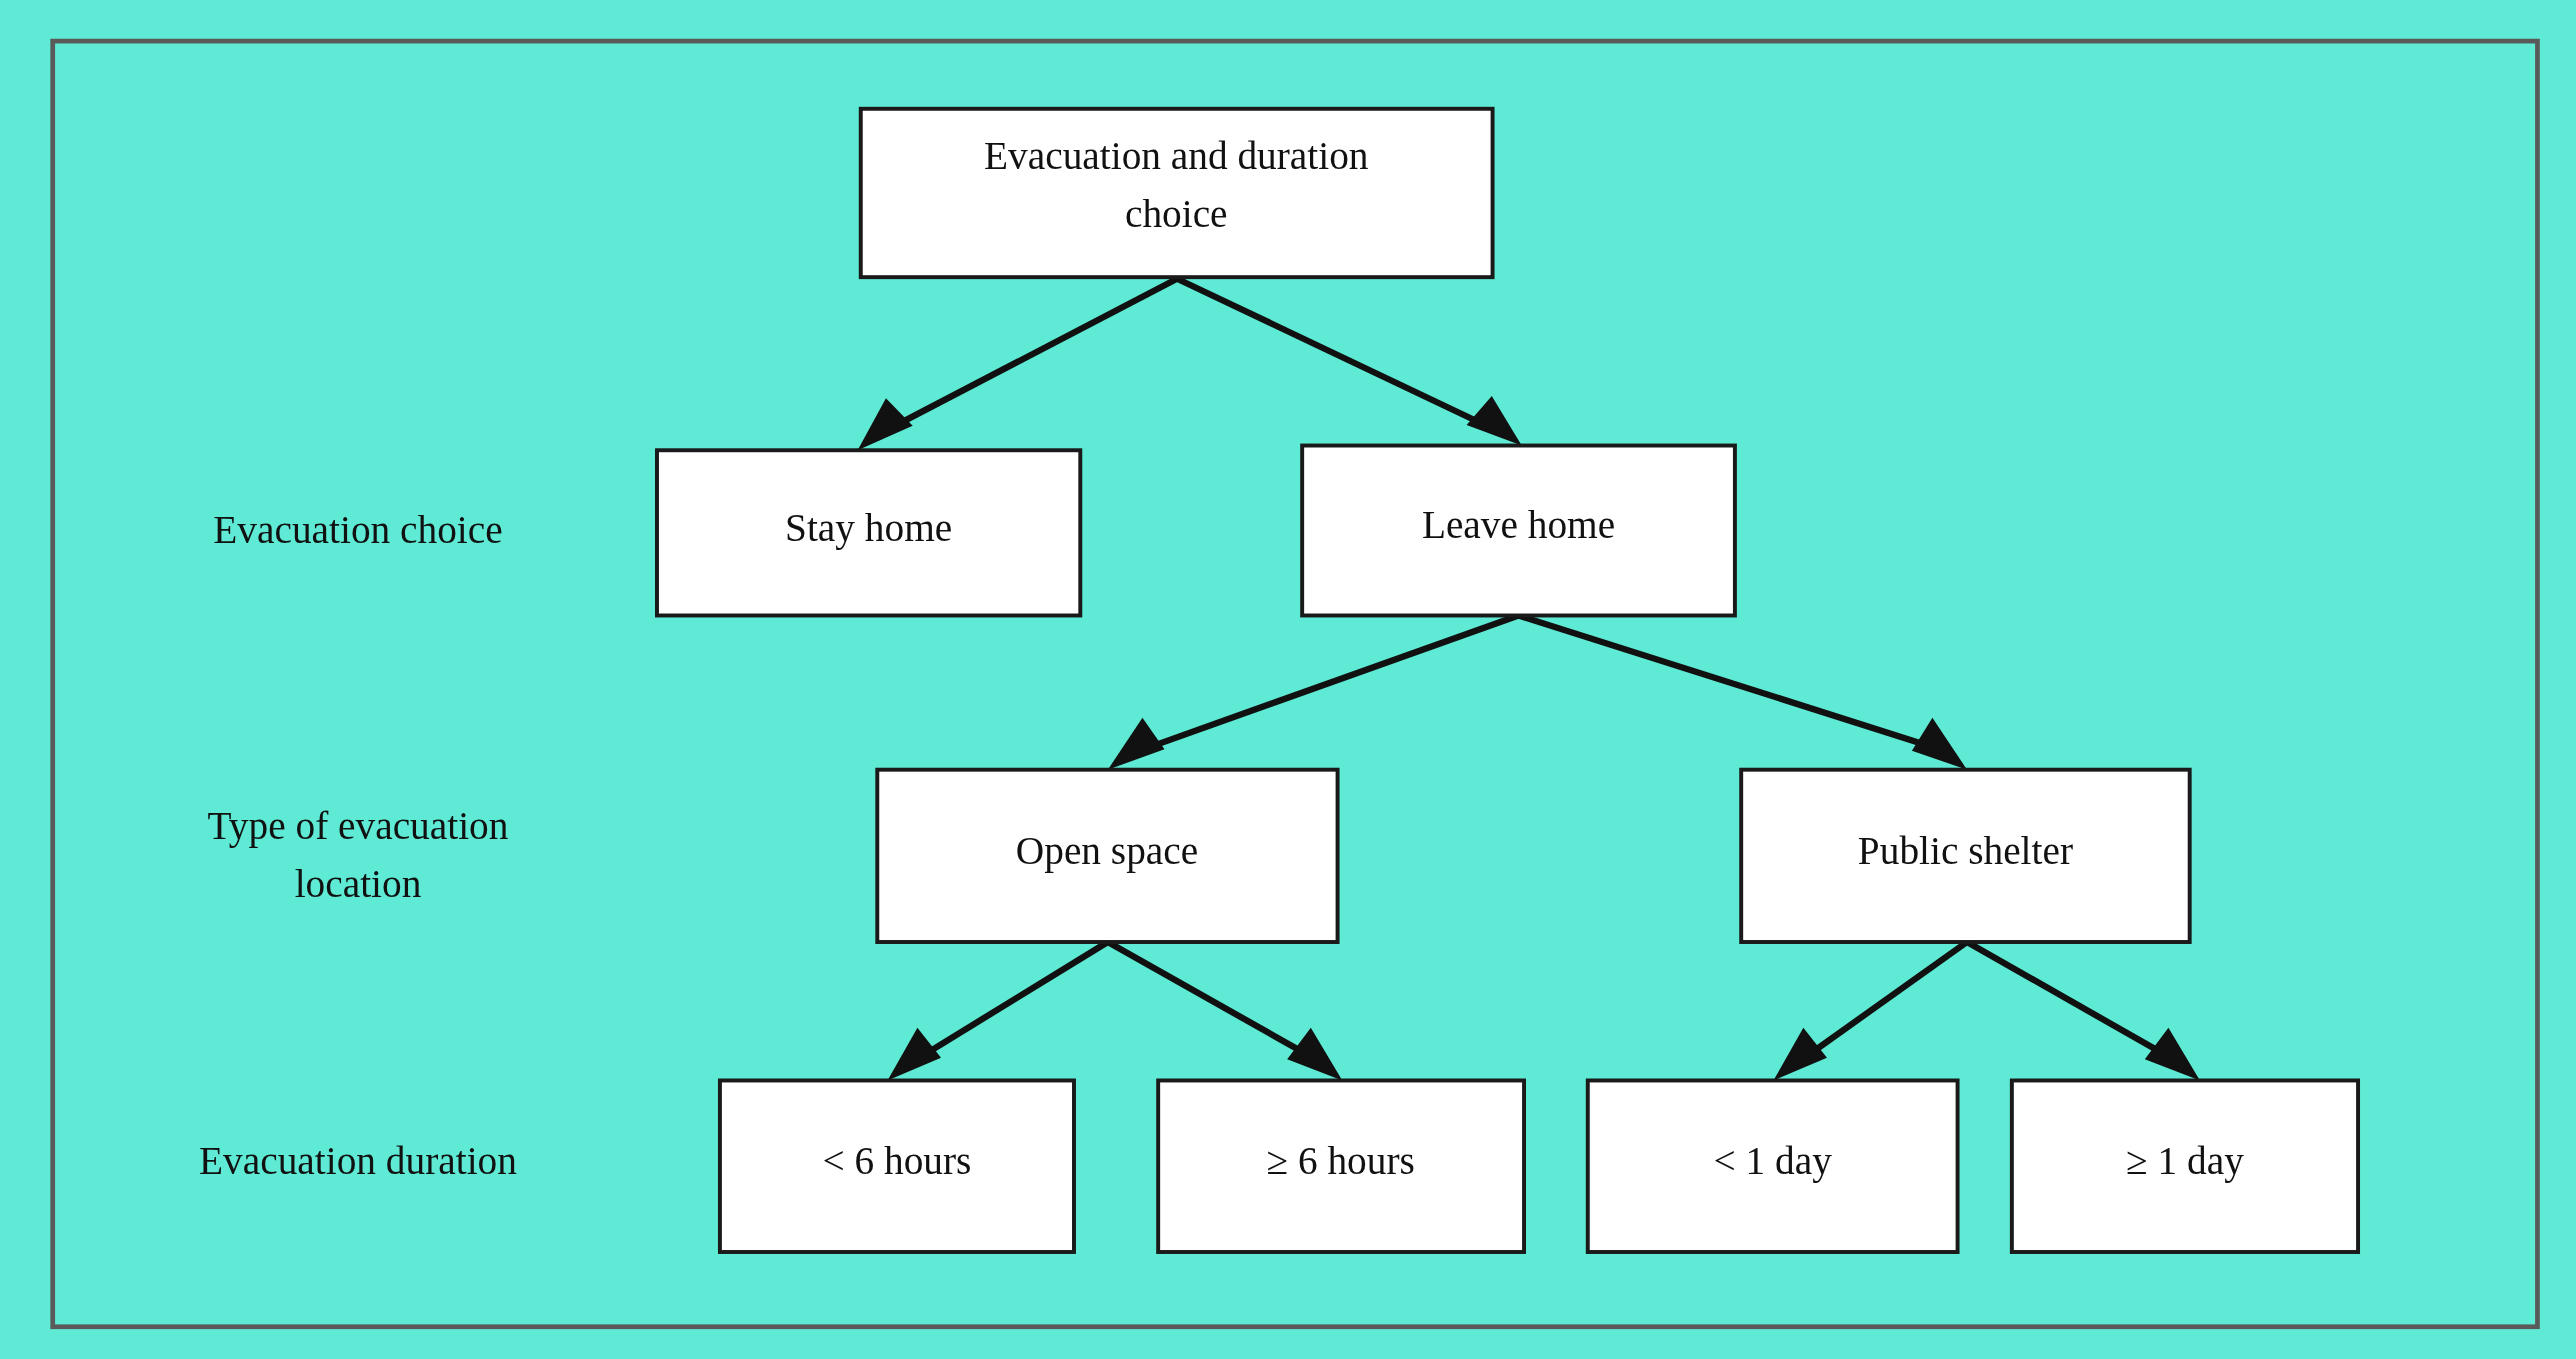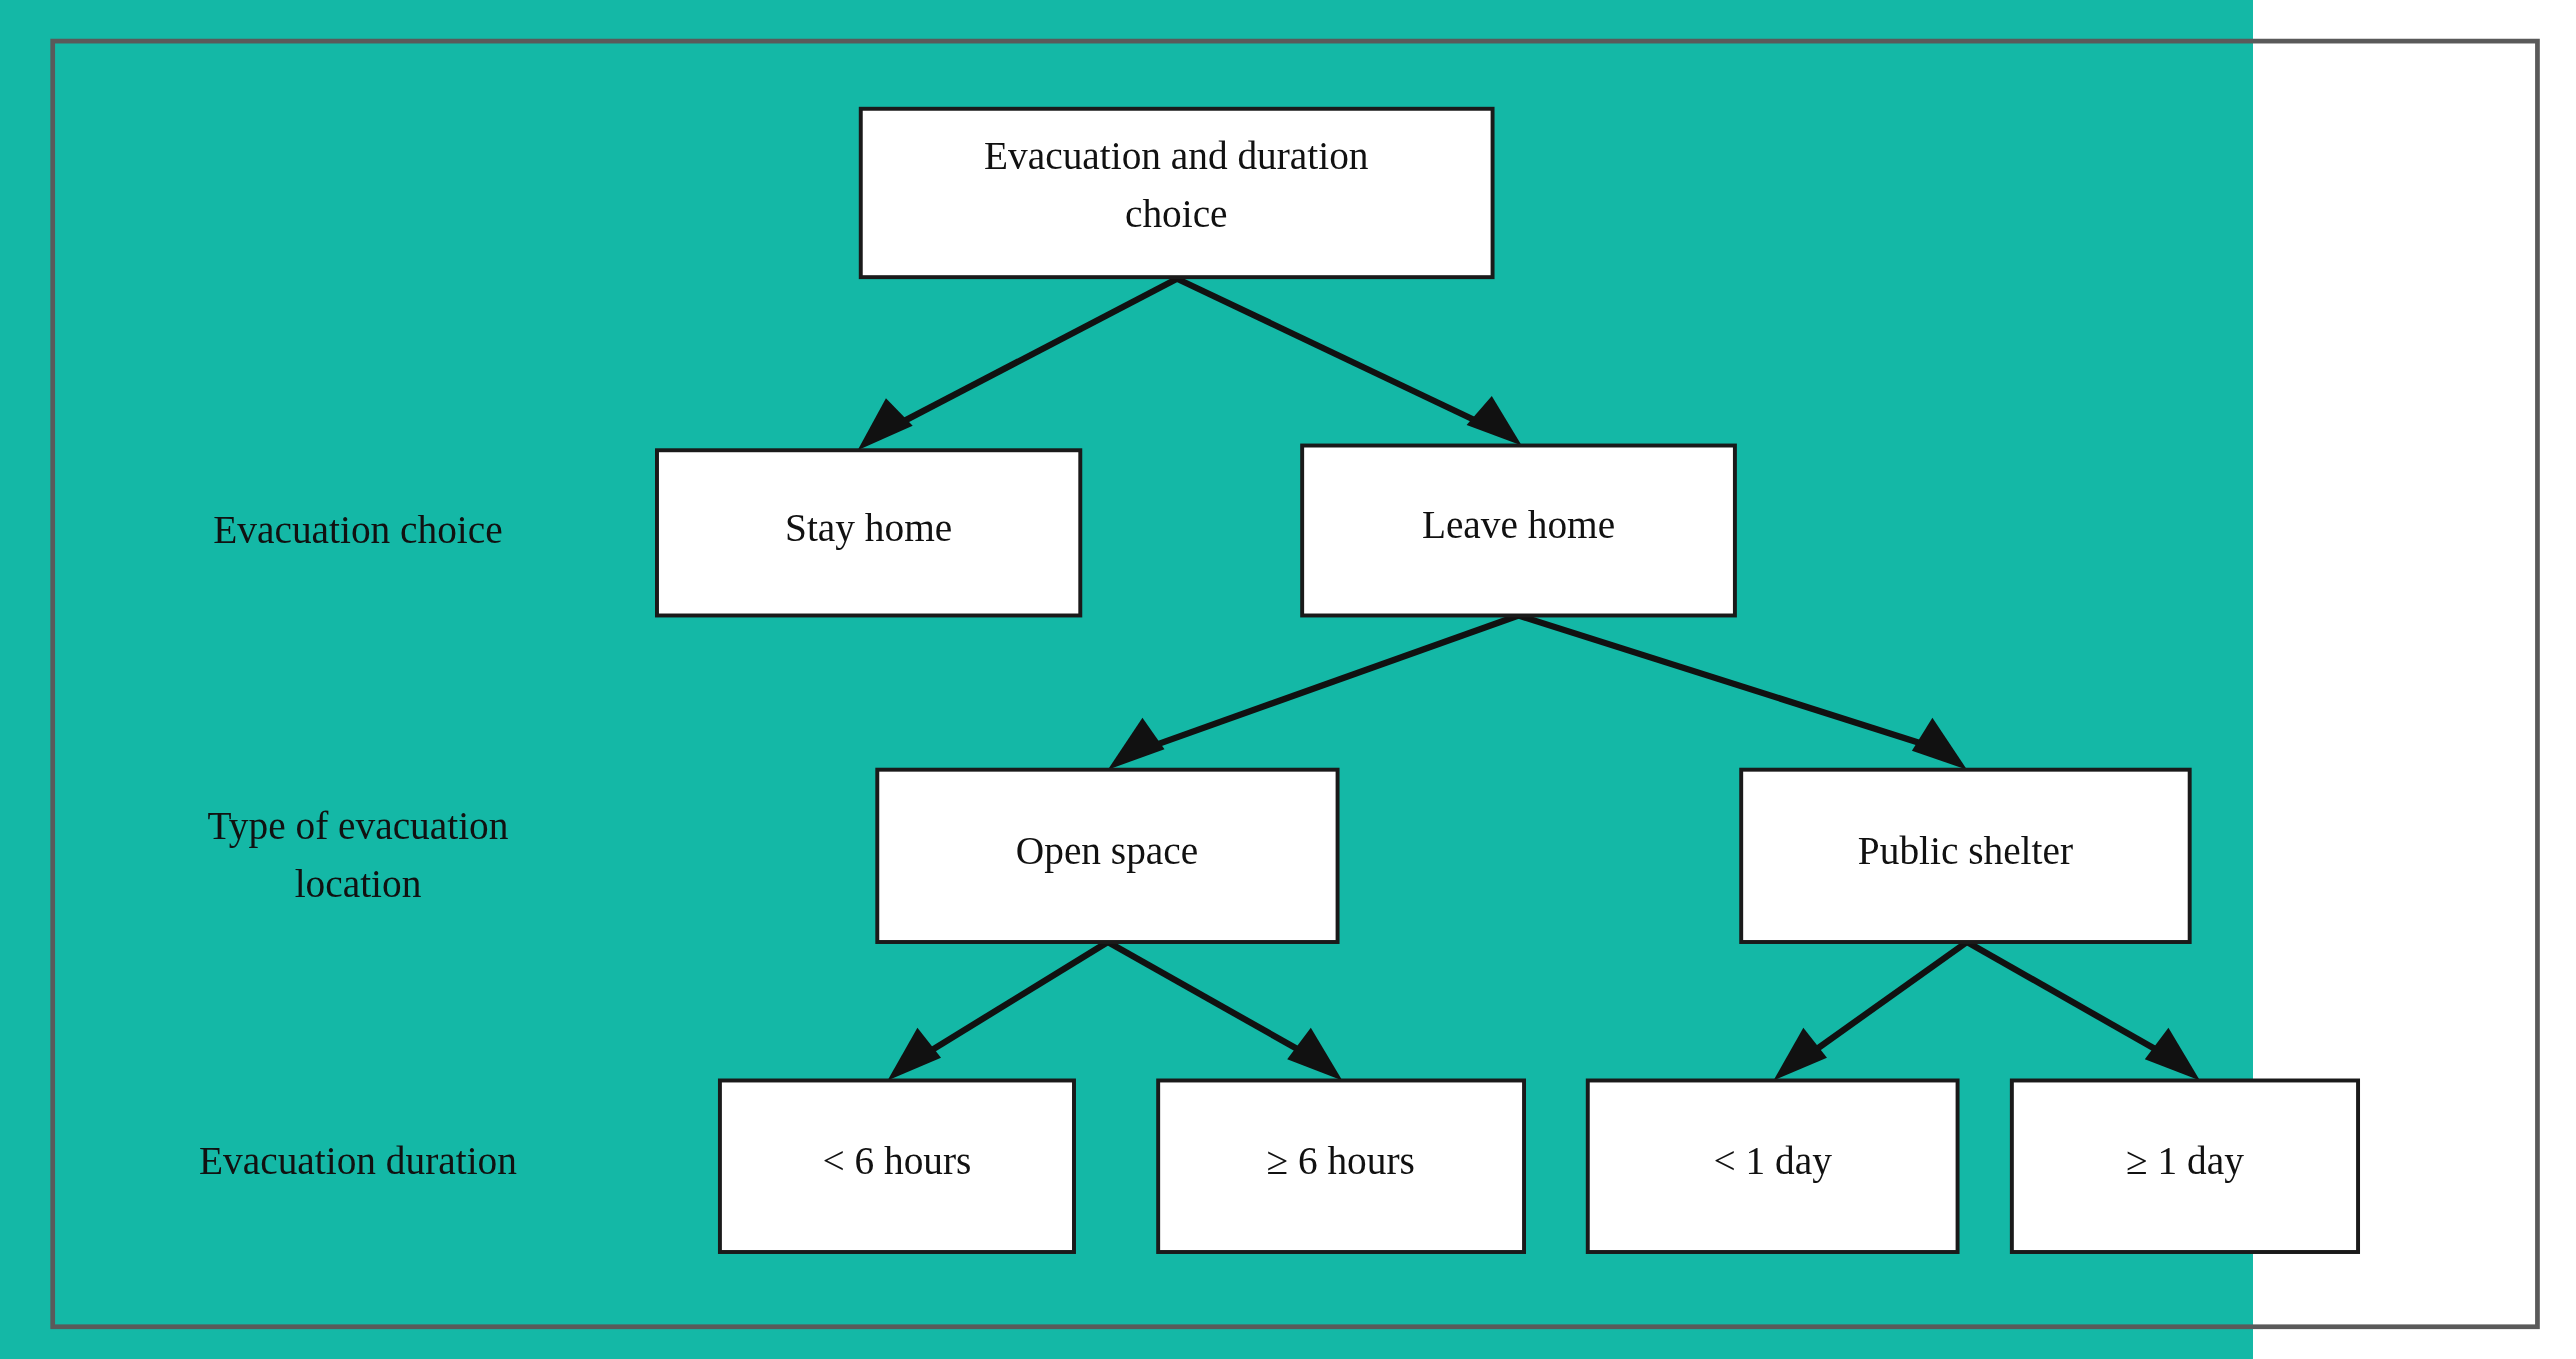--- a/index.html
+++ b/index.html
@@ -8,23 +8,23 @@
     background: #ffffff;
   }
   body {
     width: 2576px;
     height: 1360px;
     font-family: "Liberation Serif", "DejaVu Serif", serif;
     overflow: hidden;
   }
   #figure-root {
     position: relative;
-    width: 2253px;
+    width: 2576px;
     height: 1360px;
-    background: #14b8a6;
+    background: #5eead4;
     text-decoration: underline;
   }
   #diagram-svg {
     position: absolute;
     left: 0;
     top: 0;
     width: 2576px;
     height: 1360px;
     display: block;
   }

